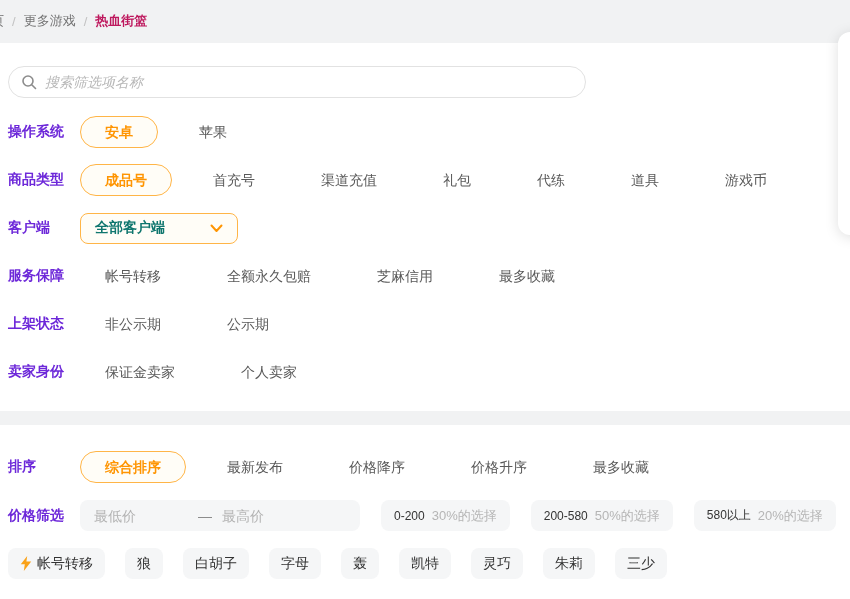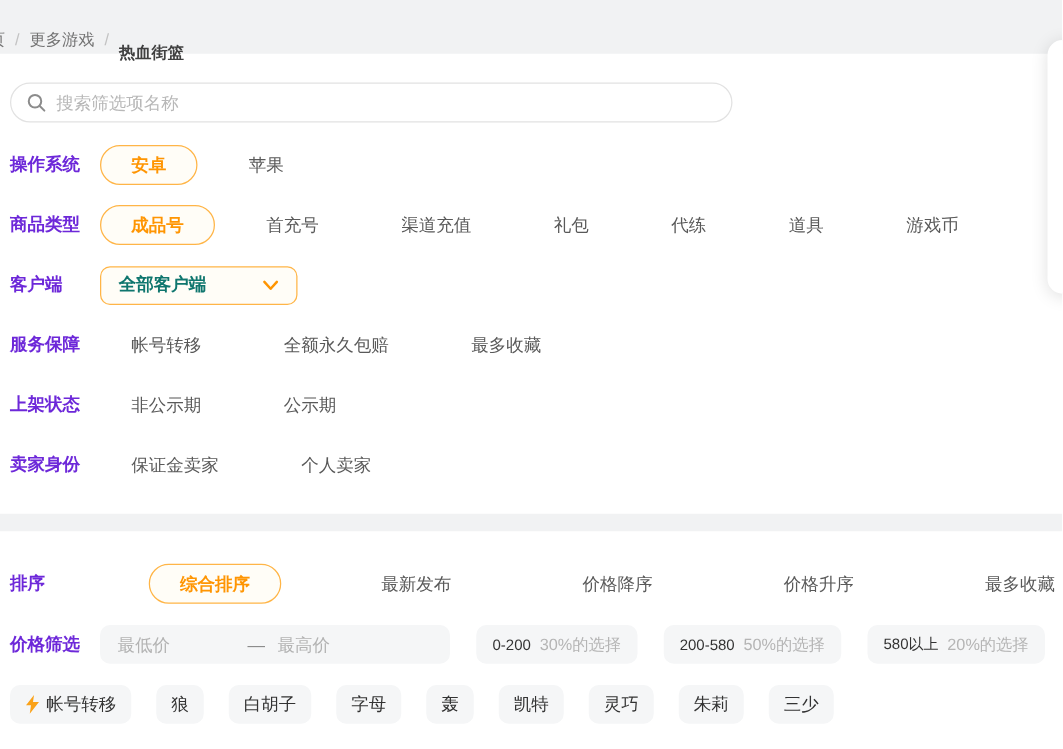--- a/index.html
+++ b/index.html
@@ -6,55 +6,55 @@
   html,body { width:850px; height:599px; overflow:hidden; background:#fff;
     font-family:"Liberation Sans","DejaVu Sans",sans-serif; }
   .page { position:relative; width:850px; height:599px; background:#fff; overflow:hidden; }
 
   
   .topstrip { position:absolute; top:0; left:0; width:850px; height:43px; background:#f1f2f3; }
   .breadcrumb { position:absolute; top:12px; left:-9px; font-size:13px; color:#9b9b9b;
     display:flex; align-items:center; white-space:nowrap; }
   .breadcrumb .sep { margin:0 8px; color:#c2c2c2; }
   .breadcrumb .bc-link { color:#737373; cursor:pointer; }
-  .breadcrumb .bc-current { color:#404040; font-weight:bold;margin-top:21px; }
+  .breadcrumb .bc-current { color:#be185d; font-weight:bold; }
 
   
   .float-card { position:absolute; top:32px; right:-28px; width:40px; height:203px;
     background:#fff; border-radius:12px; box-shadow:0 2px 14px rgba(0,0,0,.13); }
 
   .content { position:absolute; top:43px; left:0; width:850px; padding-left:8px; }
 
   
   .searchbar { margin-top:23px; width:578px; height:32px; border:1px solid #e2e2e2;
     border-radius:16px; background:#fff; display:flex; align-items:center; padding:0 12px; }
   .searchbar svg { flex-shrink:0; }
   .searchbar input { border:none; outline:none; background:transparent; flex:1;
     margin-left:8px; font-size:14px; color:#333;
-    font-family:"Liberation Sans","DejaVu Sans",sans-serif; }
+    font-family:"Liberation Sans","DejaVu Sans",sans-serif;font-style:italic; }
   .searchbar input::placeholder { color:#b8b8b8; }
 
   
   .frow { display:flex; align-items:center; height:32px; margin-bottom:16px; }
   .frow.first { margin-top:18px; }
   .flabel { width:72px; flex-shrink:0; font-size:14px; font-weight:bold; color:#6d28d9; }
   .opt { padding:0 24px; height:32px; line-height:30px; margin-right:16px; font-size:14px;
     color:#595959; border-radius:16px; border:1px solid transparent; cursor:pointer; white-space:nowrap; }
   .opt.sel { border-color:#ffb547; color:#ff9502; font-weight:bold; background:#fffdf7; }
 
   
   .dropdown { width:158px; height:31px; border:1px solid #ffb547; border-radius:8px;
     background:#fffdf7; display:flex; align-items:center; justify-content:space-between;
     padding:0 14px; cursor:pointer; }
   .dropdown .dd-val { font-size:14px; font-weight:bold; color:#0f766e; }
 
   
   .divider { margin-top:23px; margin-left:-8px; width:850px; height:14px; background:#f1f2f3; }
 
-  .sortrow { margin-top:26px;gap:39px; }
+  .sortrow { margin-top:26px; }
 
   
   .price-box { width:280px; height:31px; background:#f5f6f7; border-radius:8px;
     display:flex; align-items:center; padding:0 14px; }
   .price-box input { width:104px; border:none; outline:none; background:transparent;
     font-size:14px; color:#333; font-family:"Liberation Sans","DejaVu Sans",sans-serif; }
   .price-box input::placeholder { color:#b3b3b3; }
   .price-box .dash { color:#8c8c8c; font-size:14px; margin-right:10px; }
   .preset { height:31px; background:#f5f6f7; border-radius:8px; display:flex; align-items:center;
     padding:0 13px; margin-left:21px; cursor:pointer; white-space:nowrap; }
@@ -119,20 +119,21 @@
         <svg width="13" height="9" viewBox="0 0 13 9">
           <polyline points="1.5,1.5 6.5,7 11.5,1.5" fill="none" stroke="#ff9502" stroke-width="2" stroke-linecap="round" stroke-linejoin="round"></polyline>
         </svg>
       </div>
     </div>
 
     <div class="frow">
       <span class="flabel">服务保障</span>
       <span class="opt">帐号转移</span>
       <span class="opt">全额永久包赔</span>
+      <span class="opt">芝麻信用</span>
       <span class="opt">最多收藏</span>
     </div>
 
     <div class="frow">
       <span class="flabel">上架状态</span>
       <span class="opt">非公示期</span>
       <span class="opt">公示期</span>
     </div>
 
     <div class="frow">

